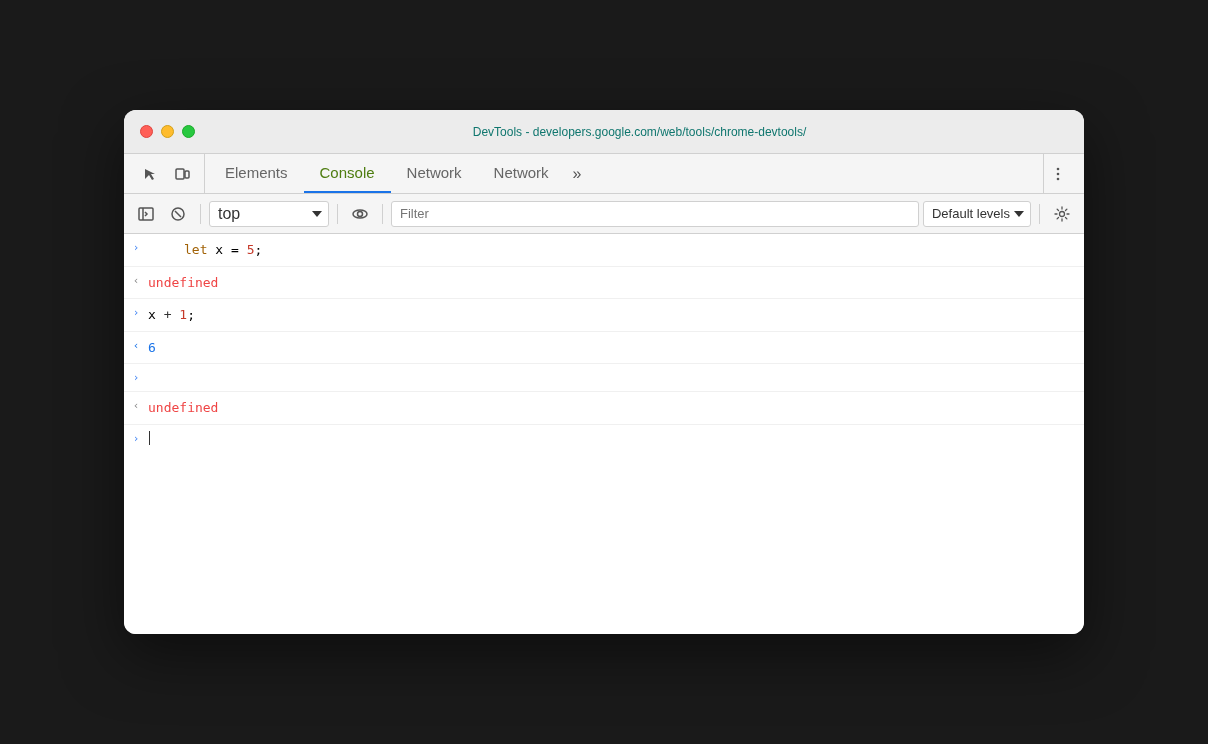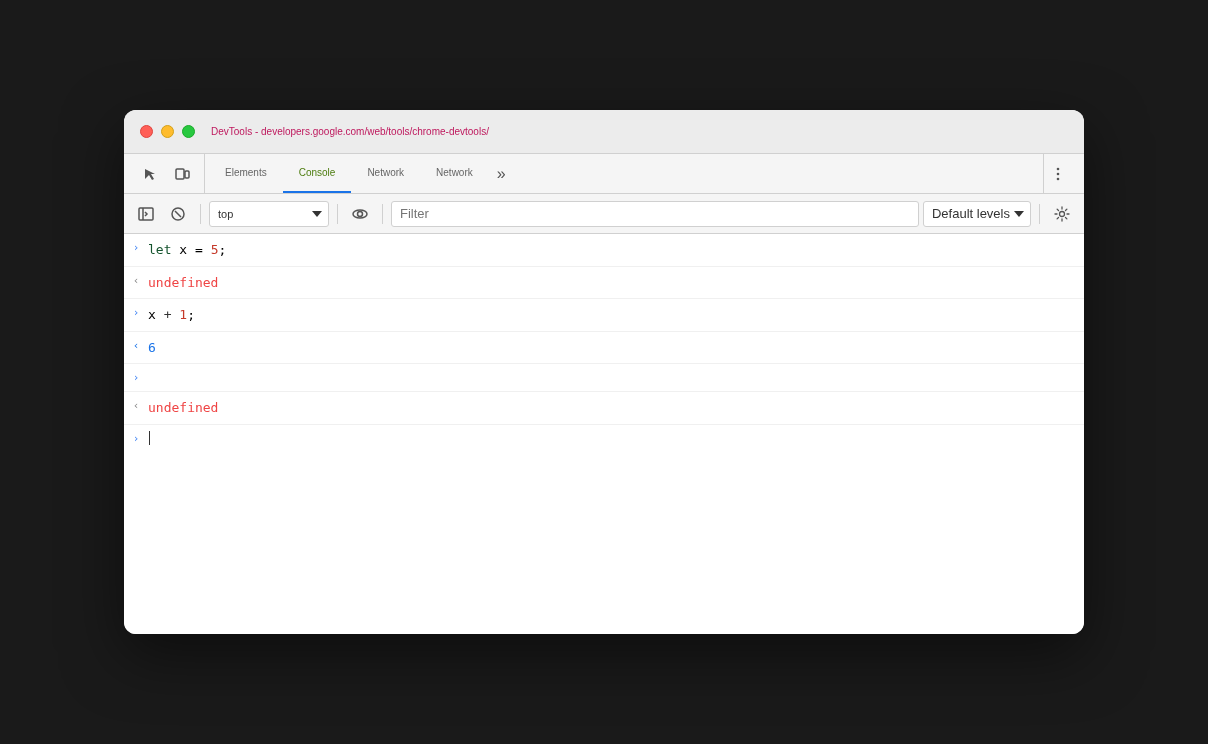--- a/index.html
+++ b/index.html
@@ -43,22 +43,23 @@
       height: 13px;
       border-radius: 50%;
       cursor: pointer;
     }
     .traffic-light.close { background: #ff5f57; border: 1px solid #e0443e; }
     .traffic-light.minimize { background: #febc2e; border: 1px solid #d4a017; }
     .traffic-light.maximize { background: #28c840; border: 1px solid #1aab29; }
 
     .titlebar-title {
       flex: 1;
-      font-size: 10px;
-      color: #be185d;
+      text-align: center;
+      font-size: 12px;
+      color: #0f766e;
       font-weight: 500;
     }
 
     
     .tabbar {
       background: #f5f5f5;
       border-bottom: 1px solid #d0d0d0;
       display: flex;
       align-items: stretch;
       height: 40px;
@@ -86,21 +87,21 @@
       color: #555;
       font-size: 14px;
       border: none;
       background: none;
     }
 
     .tab {
       display: flex;
       align-items: center;
       padding: 0 16px;
-      font-size: 10px;
+      font-size: 15px;
       color: #666;
       cursor: pointer;
       border-bottom: 2px solid transparent;
       height: 100%;
       white-space: nowrap;
     }
 
     .tab.active {
       color: #4d7c0f;
       border-bottom: 2px solid #1a73e8;
@@ -157,21 +158,21 @@
     }
 
     .context-select {
       display: flex;
       align-items: center;
       height: 26px;
       padding: 0 6px 0 8px;
       border: 1px solid #d0d0d0;
       border-radius: 3px;
       background: #fff;
-      font-size: 11px;
+      font-size: 16px;
       color: #333;
       cursor: pointer;
       gap: 4px;
       min-width: 120px;
     }
 
     .context-select span { flex: 1; }
 
     .filter-box {
       flex: 1;
@@ -243,21 +244,21 @@
     .row-arrow.input { color: #4285f4; }
     .row-arrow.output { color: #888; }
     .row-arrow.result { color: #1a73e8; }
 
     .row-content {
       flex: 1;
       padding: 2px 0;
       word-break: break-all;
     }
 
-    .kw { color: #14532d; }
+    .kw { color: #a16207; margin-left: 36px; }
     .op { color: #333; }
     .num { color: #c53929; }
     .result-num { color: #1a73e8; }
     .undef { color: #ef4444; }
 
     .cursor-line {
       display: flex;
       align-items: center;
     }
 

